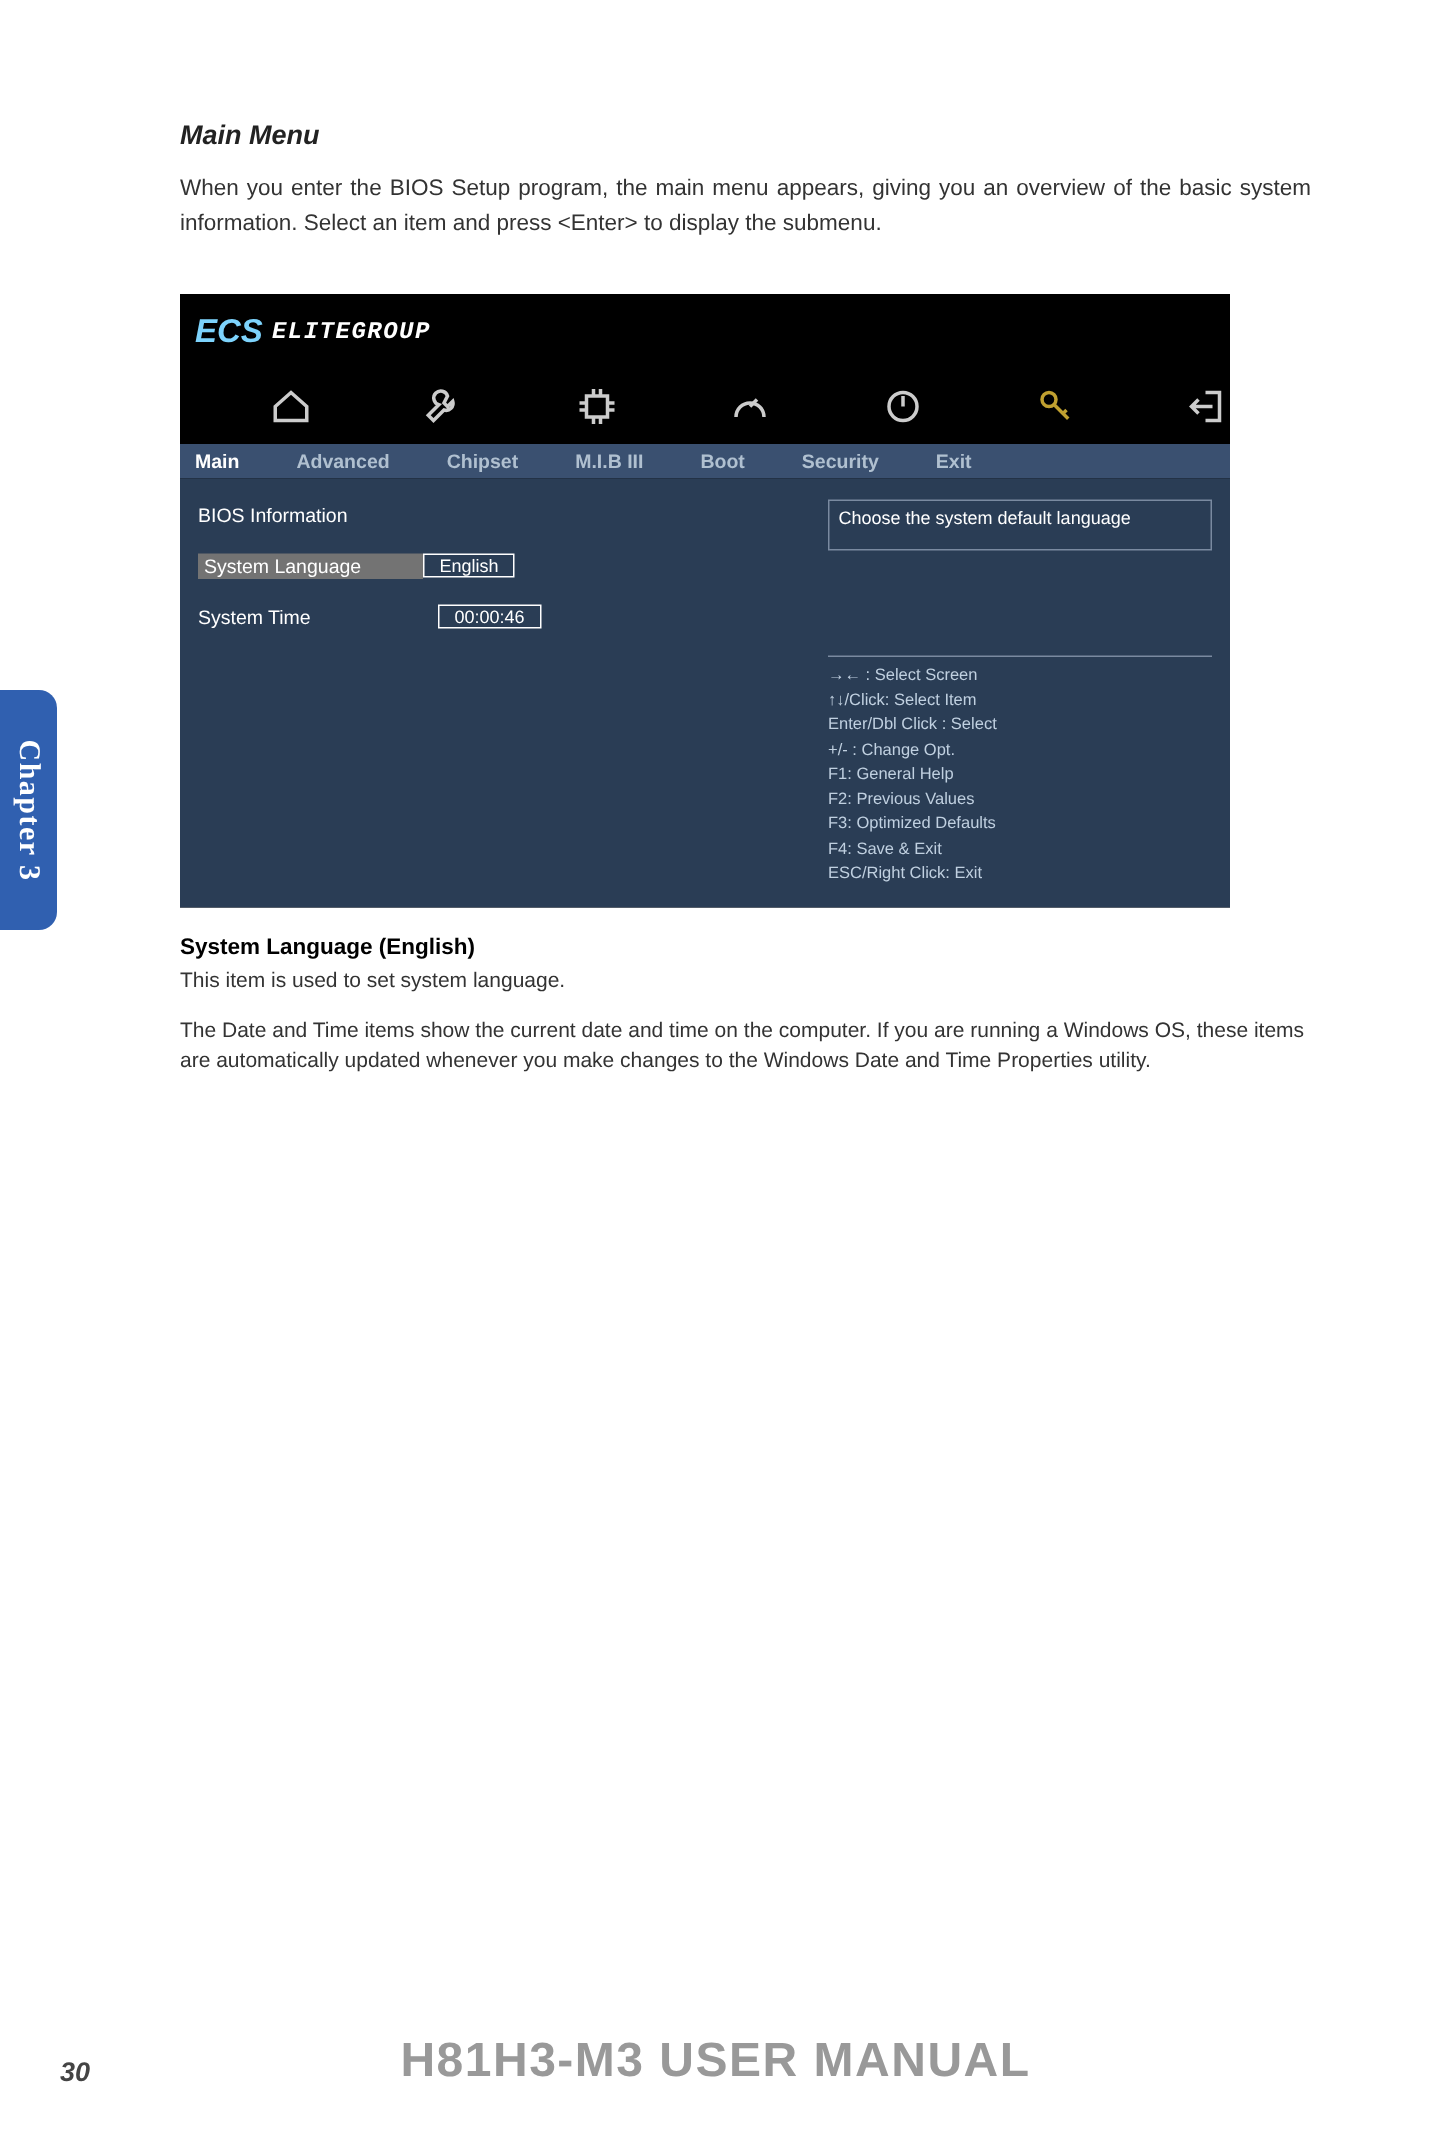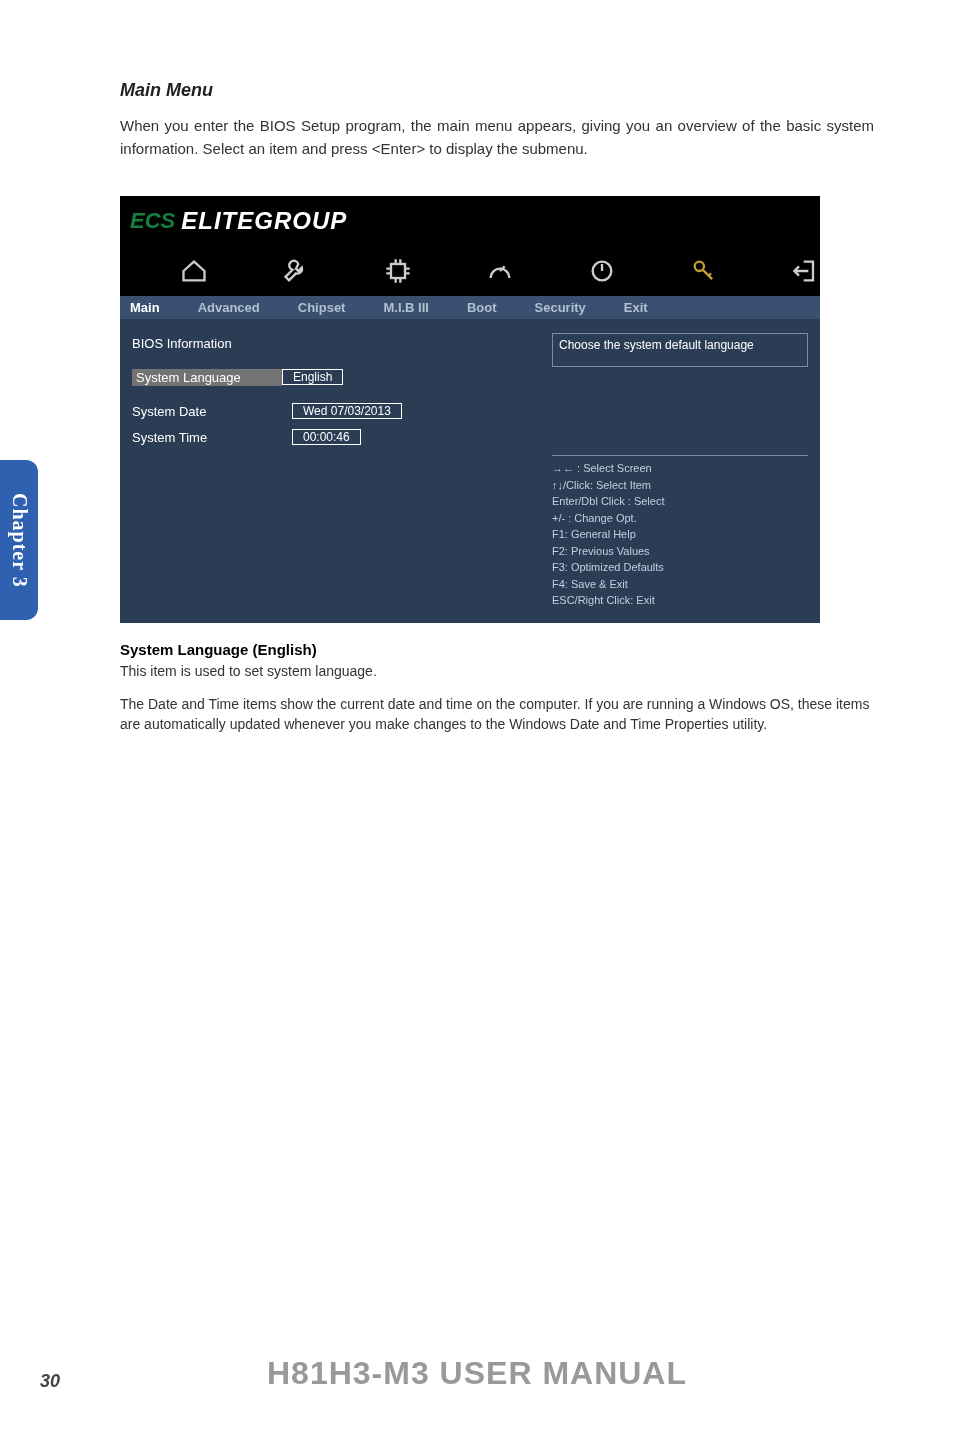--- a/index.html
+++ b/index.html
@@ -55,22 +55,23 @@
     .bios-header {
       display: flex;
       align-items: center;
       height: 50px;
       padding: 0 10px;
     }
     .bios-logo-text {
       color: #fff;
       font-weight: bold;
       font-style: italic;
-      font-size: 24px;
+      font-size: 16px;
       letter-spacing: 1px;
+      font-family: Liberation Mono, monospace;
     }
     .bios-icons-row {
       display: flex;
       align-items: center;
       height: 50px;
       padding-left: 60px;
       gap: 74px;
     }
     .bios-icon {
       width: 32px;
@@ -129,21 +130,21 @@
       padding: 14px 12px;
       font-size: 12px;
       color: #b0c0d0;
       position: relative;
     }
     .bios-right-top {
       border: 1px solid #7a8aa0;
       padding: 4px 6px;
       color: #fff;
       font-size: 12px;
-      margin-bottom: 88px;
+      margin-bottom: 70px;
       min-height: 34px;
     }
     .bios-right-help {
       border-top: 1px solid #7a8aa0;
       padding-top: 4px;
       color: #c0d0e0;
       font-size: 11px;
       line-height: 1.5;
     }
     .sub-heading {
@@ -186,21 +187,21 @@
 <body>
 
 <div class="chapter-tab">Chapter 3</div>
 
 <div class="content">
   <div class="section-title">Main Menu</div>
   <div class="body-text">When you enter the BIOS Setup program, the main menu appears, giving you an overview of the basic system information. Select an item and press &lt;Enter&gt; to display the submenu.</div>
 
   <div class="bios-box">
     <div class="bios-header">
-      <span style="color:#15803d;font-weight:bold;font-style:italic;font-size:22px;margin-right:6px;">ECS</span>
+      <span style="color:#7dd3fc;font-weight:bold;font-style:italic;font-size:22px;margin-right:6px;">ECS</span>
       <span class="bios-logo-text">ELITEGROUP</span>
     </div>
     <div class="bios-icons-row">
       <span class="bios-icon">
           <svg viewBox="0 0 24 24" fill="none" stroke="#ccc" stroke-width="2">
             <path d="M3 12 L12 4 L21 12 V20 H3 Z"></path>
           </svg>
         </span>
       <span class="bios-icon">
           <svg viewBox="0 0 24 24" fill="none" stroke="#ccc" stroke-width="2">
@@ -250,24 +251,20 @@
       <div class="bios-left">
         <div class="bios-row">
           <span class="bios-row-label">BIOS Information</span>
         </div>
         <div style="height:8px"></div>
         <div class="bios-row">
           <span class="bios-row-label selected">System Language</span>
           <span class="bios-row-value">English</span>
         </div>
         <div style="height:8px"></div>
-        <div class="bios-row">
-          <span class="bios-row-label">System Date</span>
-          <span class="bios-row-value">Wed 07/03/2013</span>
-        </div>
         <div class="bios-row">
           <span class="bios-row-label">System Time</span>
           <span class="bios-row-value">00:00:46</span>
         </div>
       </div>
       <div class="bios-right">
         <div class="bios-right-top">Choose the system default language</div>
         <div class="bios-right-help">
           <div>→←   : Select Screen</div>
           <div>↑↓/Click: Select Item</div>

